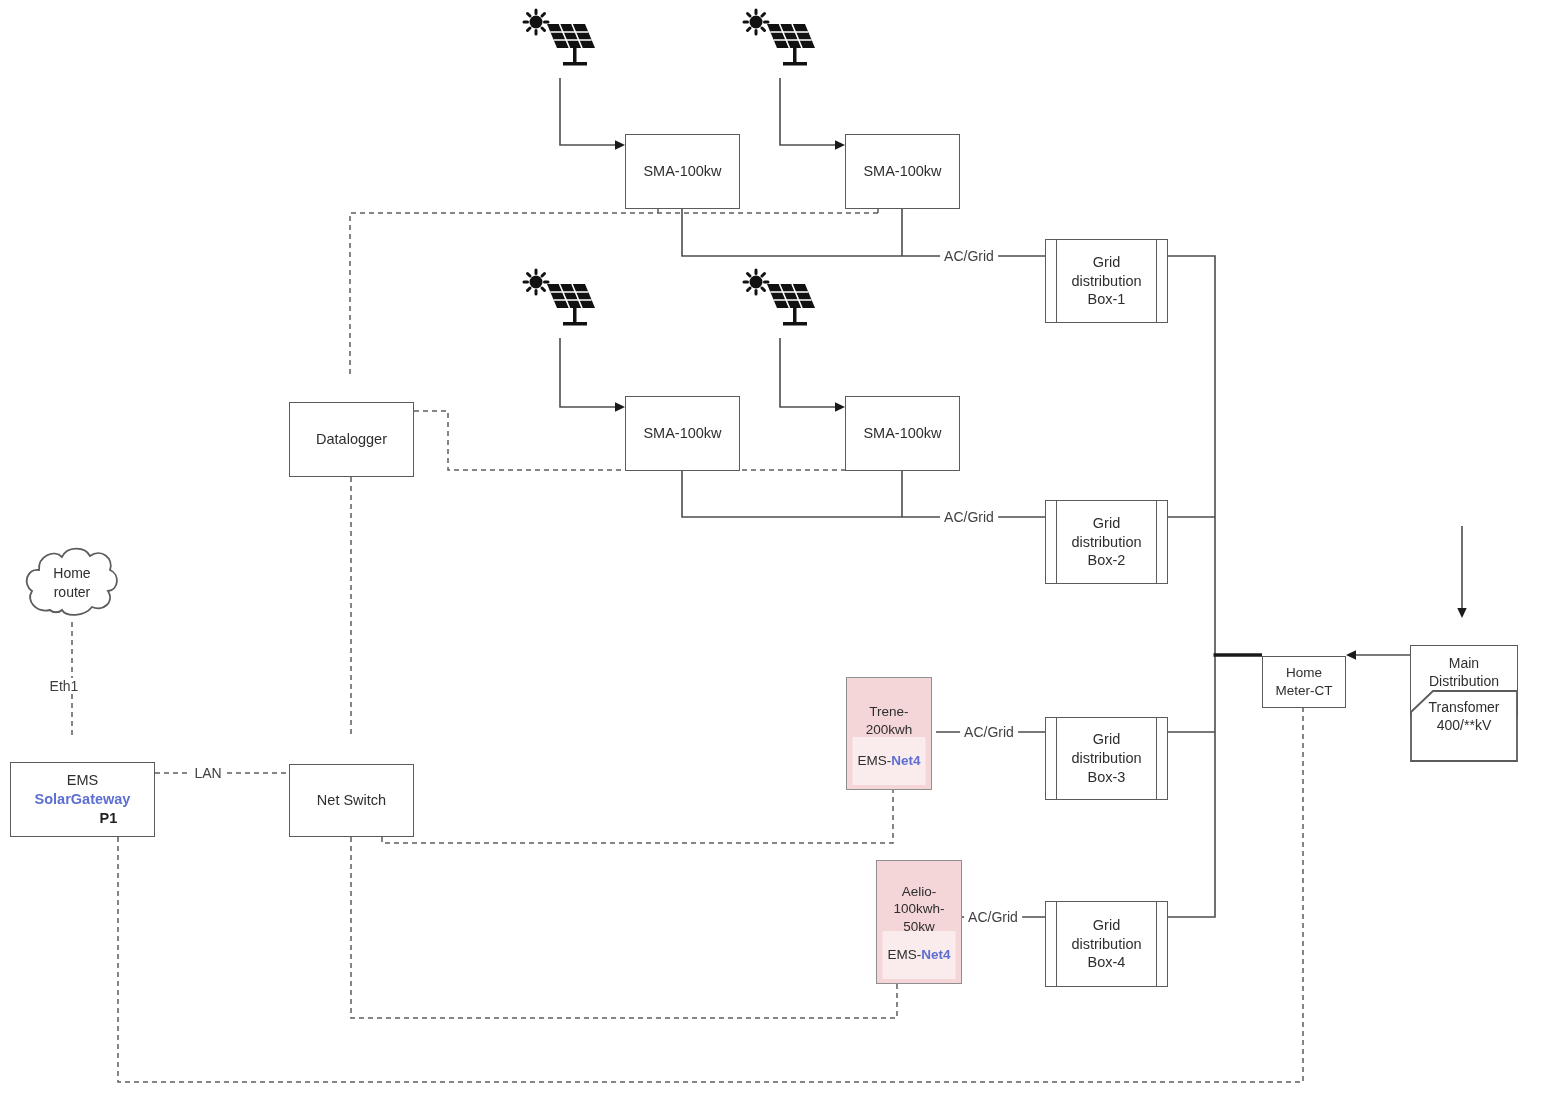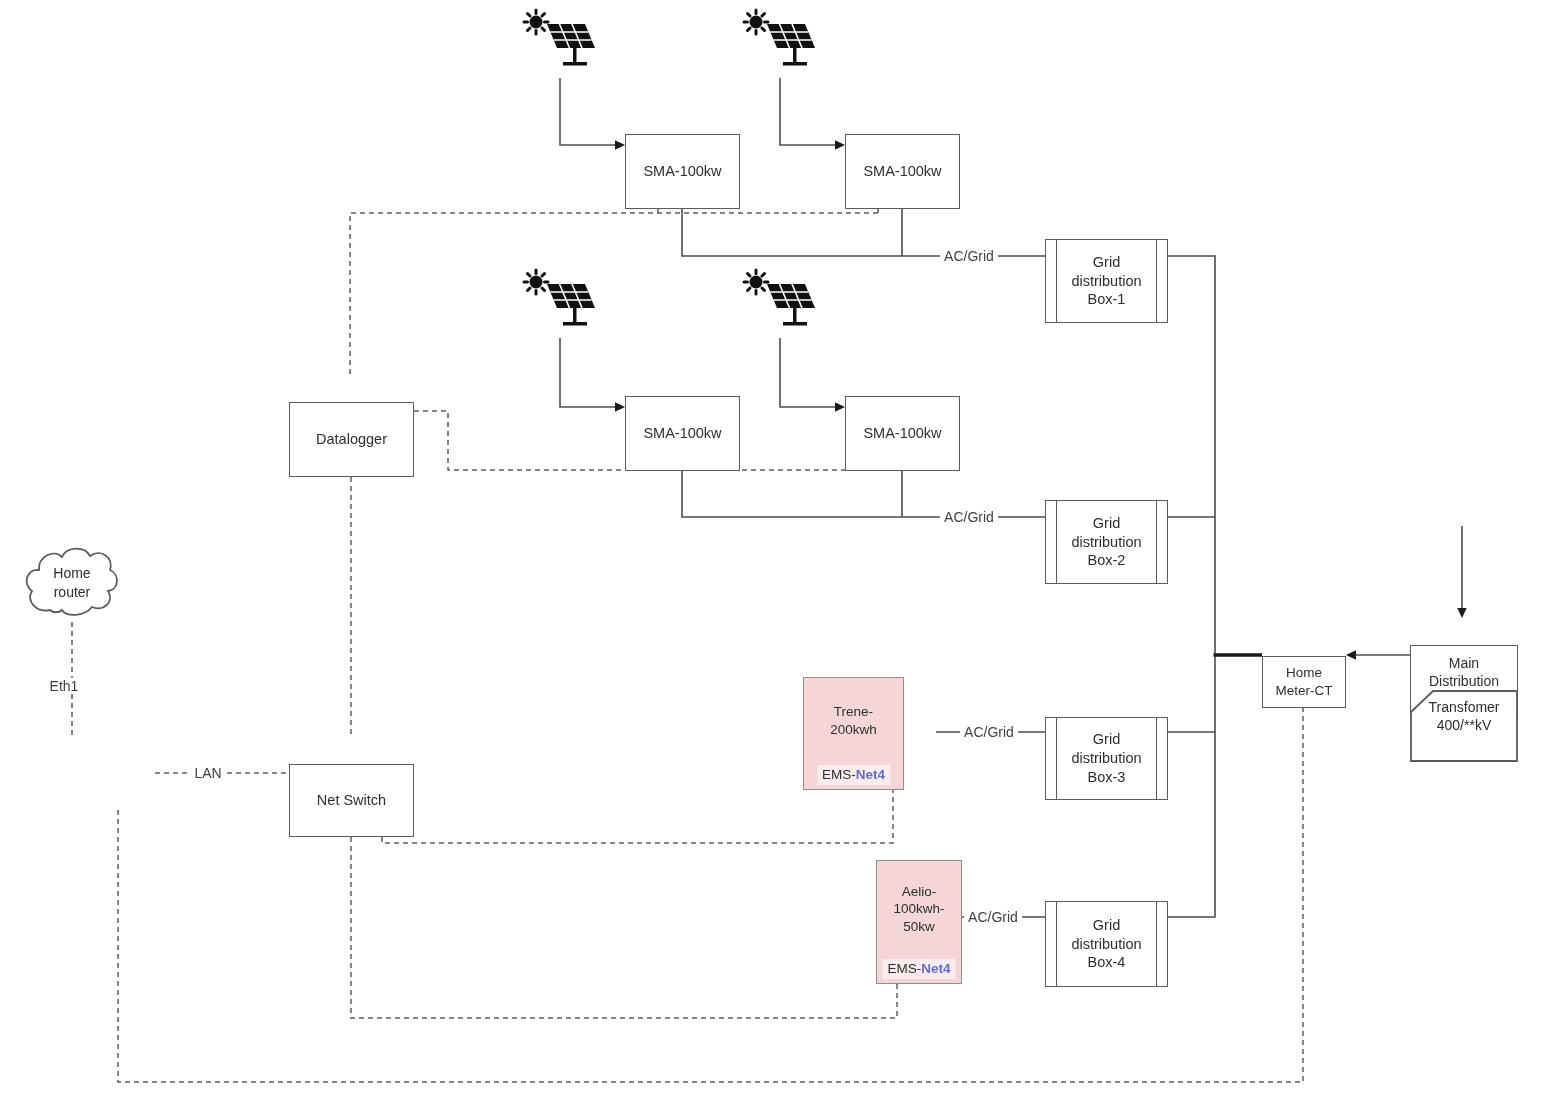--- a/index.html
+++ b/index.html
@@ -21,21 +21,21 @@
   .gdb::after  { right:10px; }
   .prel { white-space:pre-line; }
   .shape-node svg.shape { position:absolute; left:0; top:0; }
   .nodetext { position:relative; z-index:1; }
   .pink {
     background:#f4d6d8; border:1.5px solid #8f8f8f;
     padding-bottom:26px;
   }
   .pink .emsnet {
     position:absolute; left:50%; bottom:4px; transform:translateX(-50%);
-    font-size:13.5px; background:rgba(255,255,255,0.55); padding:1px 5px; white-space:nowrap;
+    font-size:13.5px; background:rgba(255,255,255,0.55); padding:15px 5px; white-space:nowrap;
   }
   .blue { color:#5e6fd2; font-weight:bold; }
   .bold { font-weight:bold; color:#1f1f1f; }
   .wire-label {
     position:absolute; transform:translate(-50%,-50%); background:#ffffff;
     padding:0 4px; font-size:14px; color:#404040; z-index:2; white-space:nowrap;
   }
   .pv { position:absolute; }
   .small { font-size:13.5px; }
 </style>
@@ -153,30 +153,37 @@
 Box-4</span>
   </div>
 
   <div class="node rectbox" style="left:289px;top:375px;width:125px;height:75px">
     <span>Datalogger</span>
   </div>
   <div class="node rectbox" style="left:289px;top:737px;width:125px;height:73px">
     <span>Net Switch</span>
   </div>
 
+  <div class="node rectbox" style="left:10px;top:735px;width:145px;height:75px">
+    <div>
+      <div>EMS</div>
+      <div class="blue">SolarGateway</div>
+      <div class="bold" style="transform:translateX(26px)">P1</div>
+    </div>
+  </div>
 
   <div class="node shape-node" style="left:22px;top:540px;width:100px;height:85px">
     <svg class="shape" width="100" height="85" viewBox="0 0 100 85">
       <path fill="#ffffff" stroke="#5b5b5b" stroke-width="1.8" d="M28 70 C14 73,4 61,10 51 C0 44,5 28,17 30 C16 16,32 9,40 17 C45 6,63 6,68 16 C79 8,92 18,88 30 C98 34,97 50,86 51 C93 62,81 72,70 67 C62 77,44 77,40 70 C37 73,31 73,28 70 Z"></path>
     </svg>
     <div class="nodetext prel" style="font-size:14px">Home
 router</div>
   </div>
 
-  <div class="node pink" style="left:803px;top:677px;width:101px;height:113px">
+  <div class="node pink" style="left:846px;top:677px;width:86px;height:113px">
     <span class="prel small">Trene-
 200kwh</span>
     <span class="emsnet"><span>EMS-</span><span class="blue">Net4</span></span>
   </div>
 
   <div class="node pink" style="left:876px;top:860px;width:86px;height:124px">
     <span class="prel small">Aelio-
 100kwh-
 50kw</span>
     <span class="emsnet"><span>EMS-</span><span class="blue">Net4</span></span>

